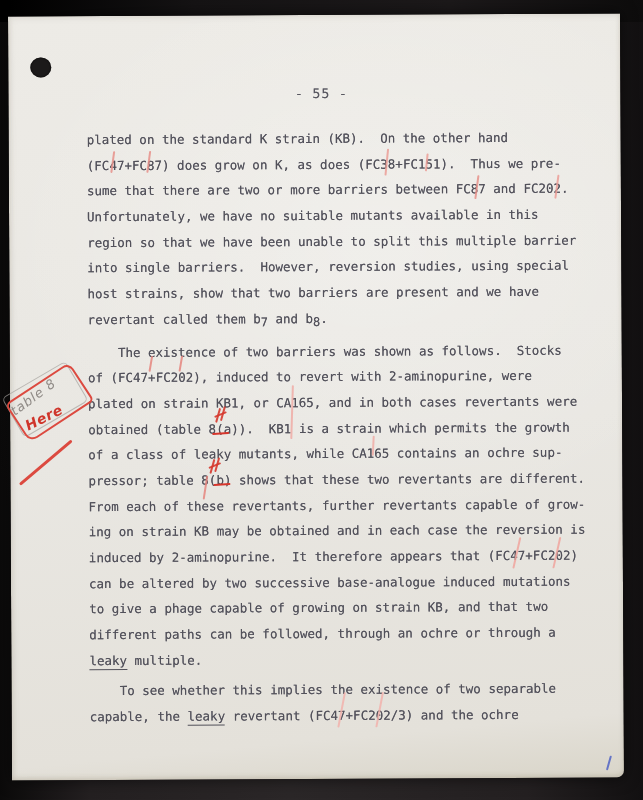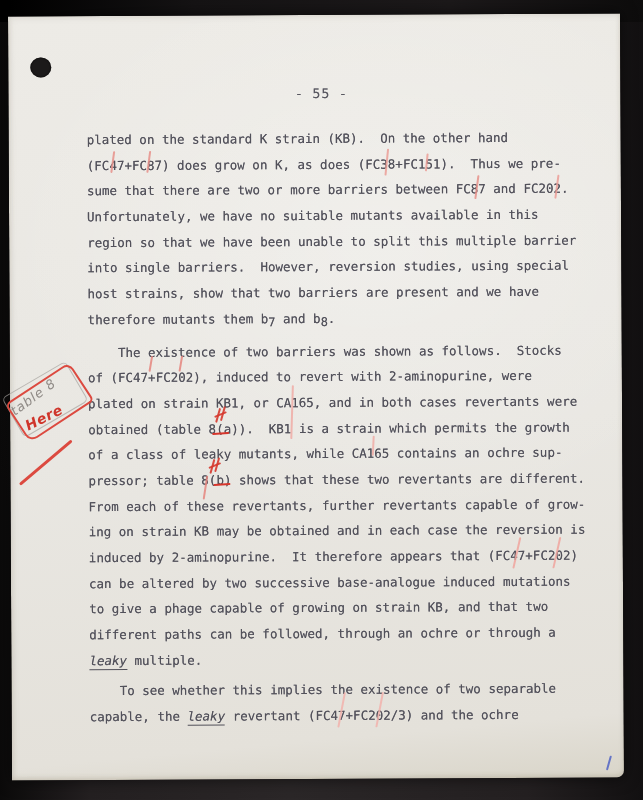--- a/index.html
+++ b/index.html
@@ -36,21 +36,21 @@
     position:absolute;left:78px;top:111px;width:520px;
     font-size:12.5px;line-height:25.7px;color:#52515a;
     text-shadow:0 0 .6px rgba(80,80,95,.75);
   }
   .para{margin:0;}
   .para.p2{margin-top:7px;}
   .para.p3{margin-top:5px;}
   .line{white-space:pre;height:25.7px;}
   .line span{white-space:pre;}
   .line span.sub{position:relative;top:3.5px;font-size:12px;}
-  .line span.u{border-bottom:1.4px solid #52515a;padding-bottom:1px;font-style:italic;}
+  .line span.u{border-bottom:1.4px solid #52515a;padding-bottom:1px;}
   
   .mark{position:absolute;pointer-events:none;}
   .mark.slash{width:2.2px;border-radius:2px;opacity:.85;}
   .mark.underline{height:2.4px;border-radius:2px;}
   .mark.scribble{width:17px;height:17px;}
   .mark.scribble i{position:absolute;display:block;background:#d6382e;border-radius:2px;opacity:.9;}
   .mark.scribble i.s1{width:2px;height:15px;left:5px;top:1px;transform:rotate(24deg);}
   .mark.scribble i.s2{width:2px;height:15px;left:10px;top:0;transform:rotate(24deg);}
   .mark.scribble i.s3{width:13px;height:2px;left:2px;top:7px;transform:rotate(-14deg);}
   
@@ -88,21 +88,21 @@
 
   <div class="doc-body">
       <div class="para p1">
         <div class="line"><span>plated on the standard K strain (KB).  On the other hand</span></div>
         <div class="line"><span>(FC47+FC87) does grow on K, as does (FC38+FC151).  Thus we pre-</span></div>
         <div class="line"><span>sume that there are two or more barriers between FC87 and FC202.</span></div>
         <div class="line"><span>Unfortunately, we have no suitable mutants available in this</span></div>
         <div class="line"><span>region so that we have been unable to split this multiple barrier</span></div>
         <div class="line"><span>into single barriers.  However, reversion studies, using special</span></div>
         <div class="line"><span>host strains, show that two barriers are present and we have</span></div>
-        <div class="line"><span>therefore mutants them b</span><span class="sub">7</span><span> and b</span><span class="sub">8</span><span>.</span></div>
+        <div class="line"><span>revertant called them b</span><span class="sub">7</span><span> and b</span><span class="sub">8</span><span>.</span></div>
       </div>
       <div class="para p2">
         <div class="line"><span>    The existence of two barriers was shown as follows.  Stocks</span></div>
         <div class="line"><span>of (FC47+FC202), induced to revert with 2-aminopurine, were</span></div>
         <div class="line"><span>plated on strain KB1, or CA165, and in both cases revertants were</span></div>
         <div class="line"><span>obtained (table 8(a)).  KB1 is a strain which permits the growth</span></div>
         <div class="line"><span>of a class of leaky mutants, while CA165 contains an ochre sup-</span></div>
         <div class="line"><span>pressor; table 8(b) shows that these two revertants are different.</span></div>
         <div class="line"><span>From each of these revertants, further revertants capable of grow-</span></div>
         <div class="line"><span>ing on strain KB may be obtained and in each case the reversion is</span></div>

